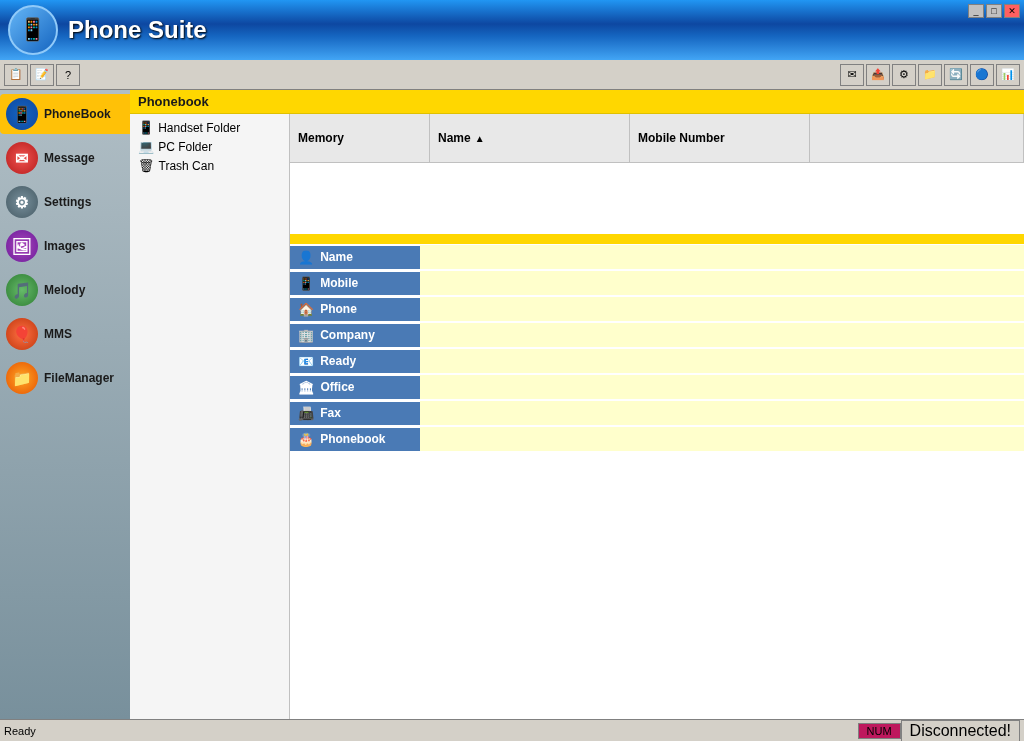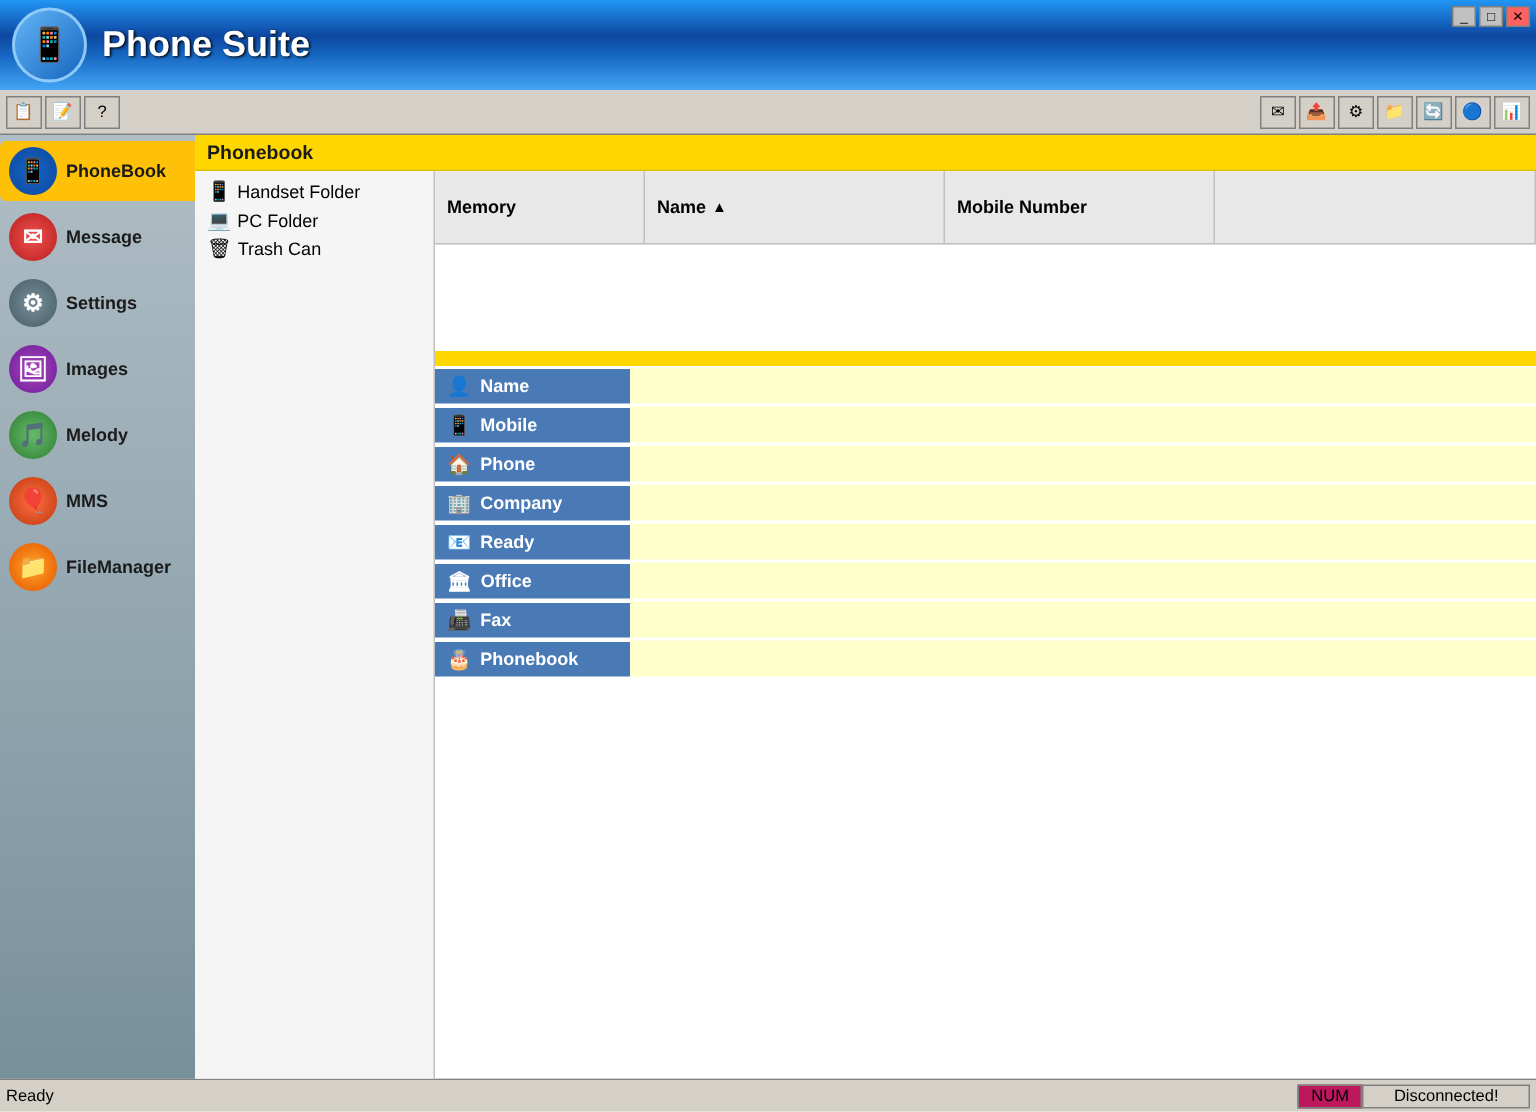--- a/index.html
+++ b/index.html
@@ -228,23 +228,23 @@
     }
     .status-ready { flex: 1; }
     .status-num {
       border: 1px solid #808080;
       padding: 1px 8px;
       background: #be185d;
       font-size: 11px;
     }
     .status-disconnected {
       border: 1px solid #808080;
-      padding: 1px 20px;
+      padding: 1px 8px;
       background: #d4d0c8;
-      font-size: 11px;
+      font-size: 16px;
     }
 
     
     .right-panel {
       flex: 1;
       display: flex;
       flex-direction: column;
       overflow: hidden;
     }
     .top-table-area {

